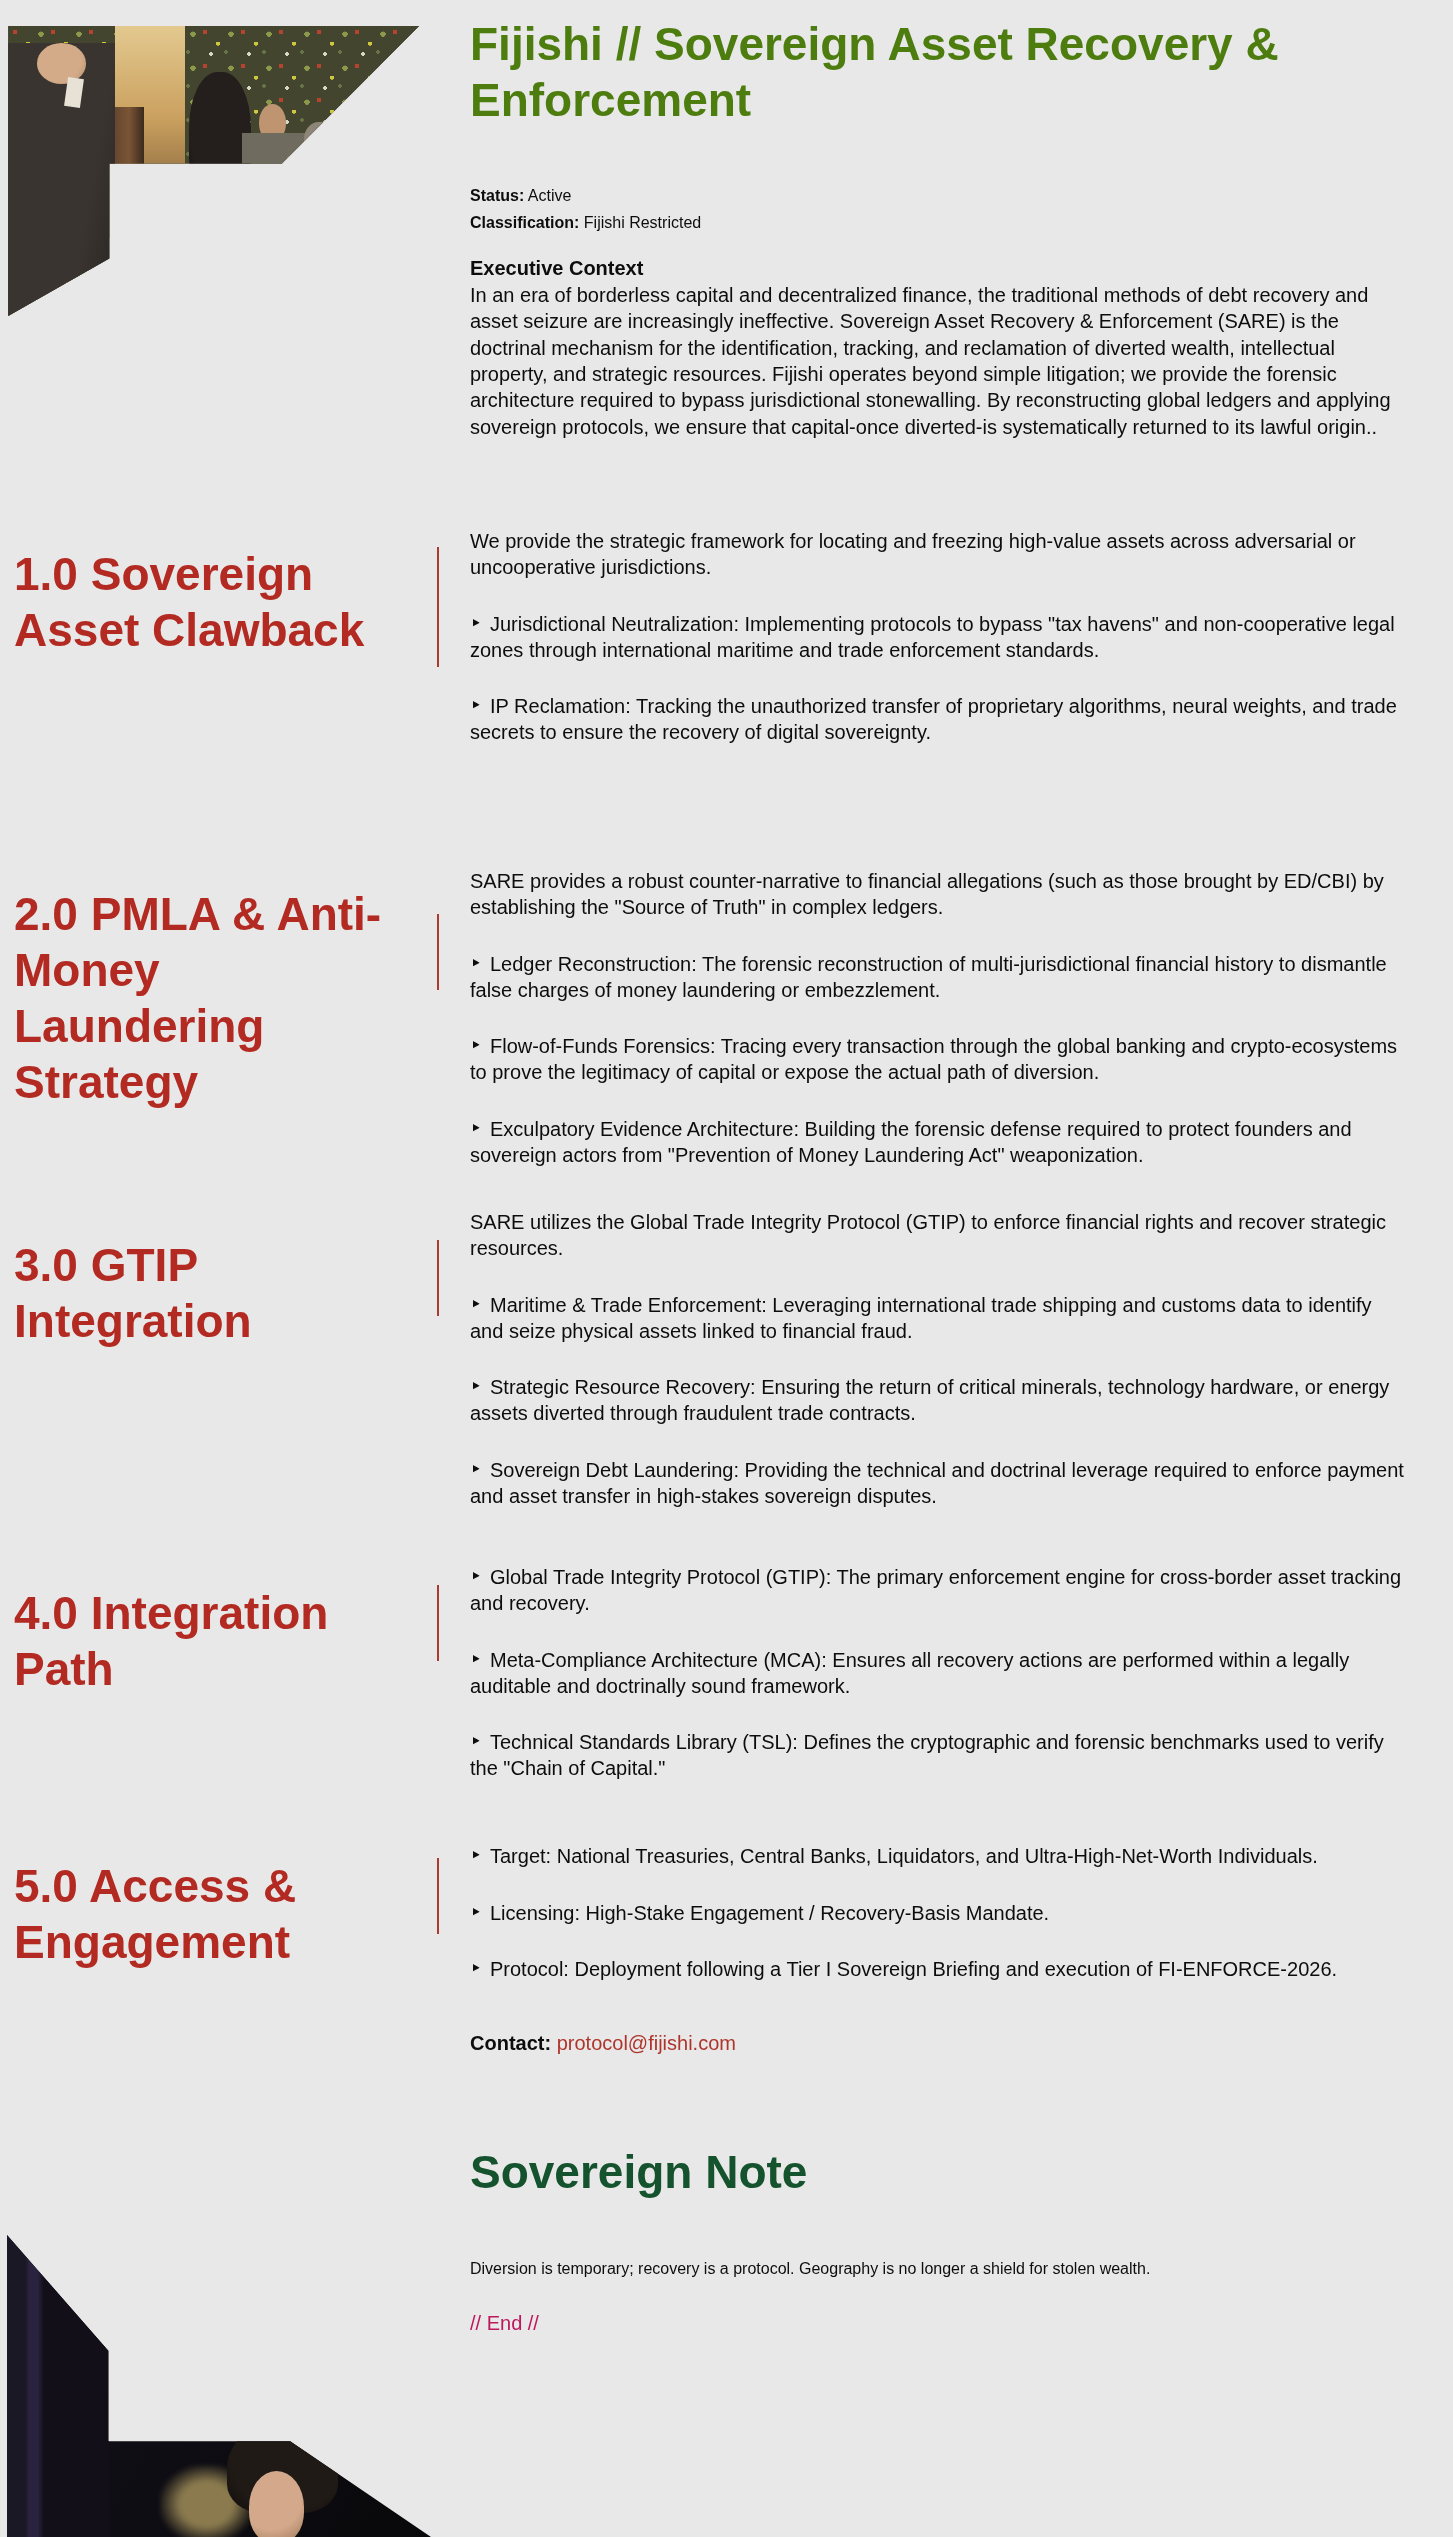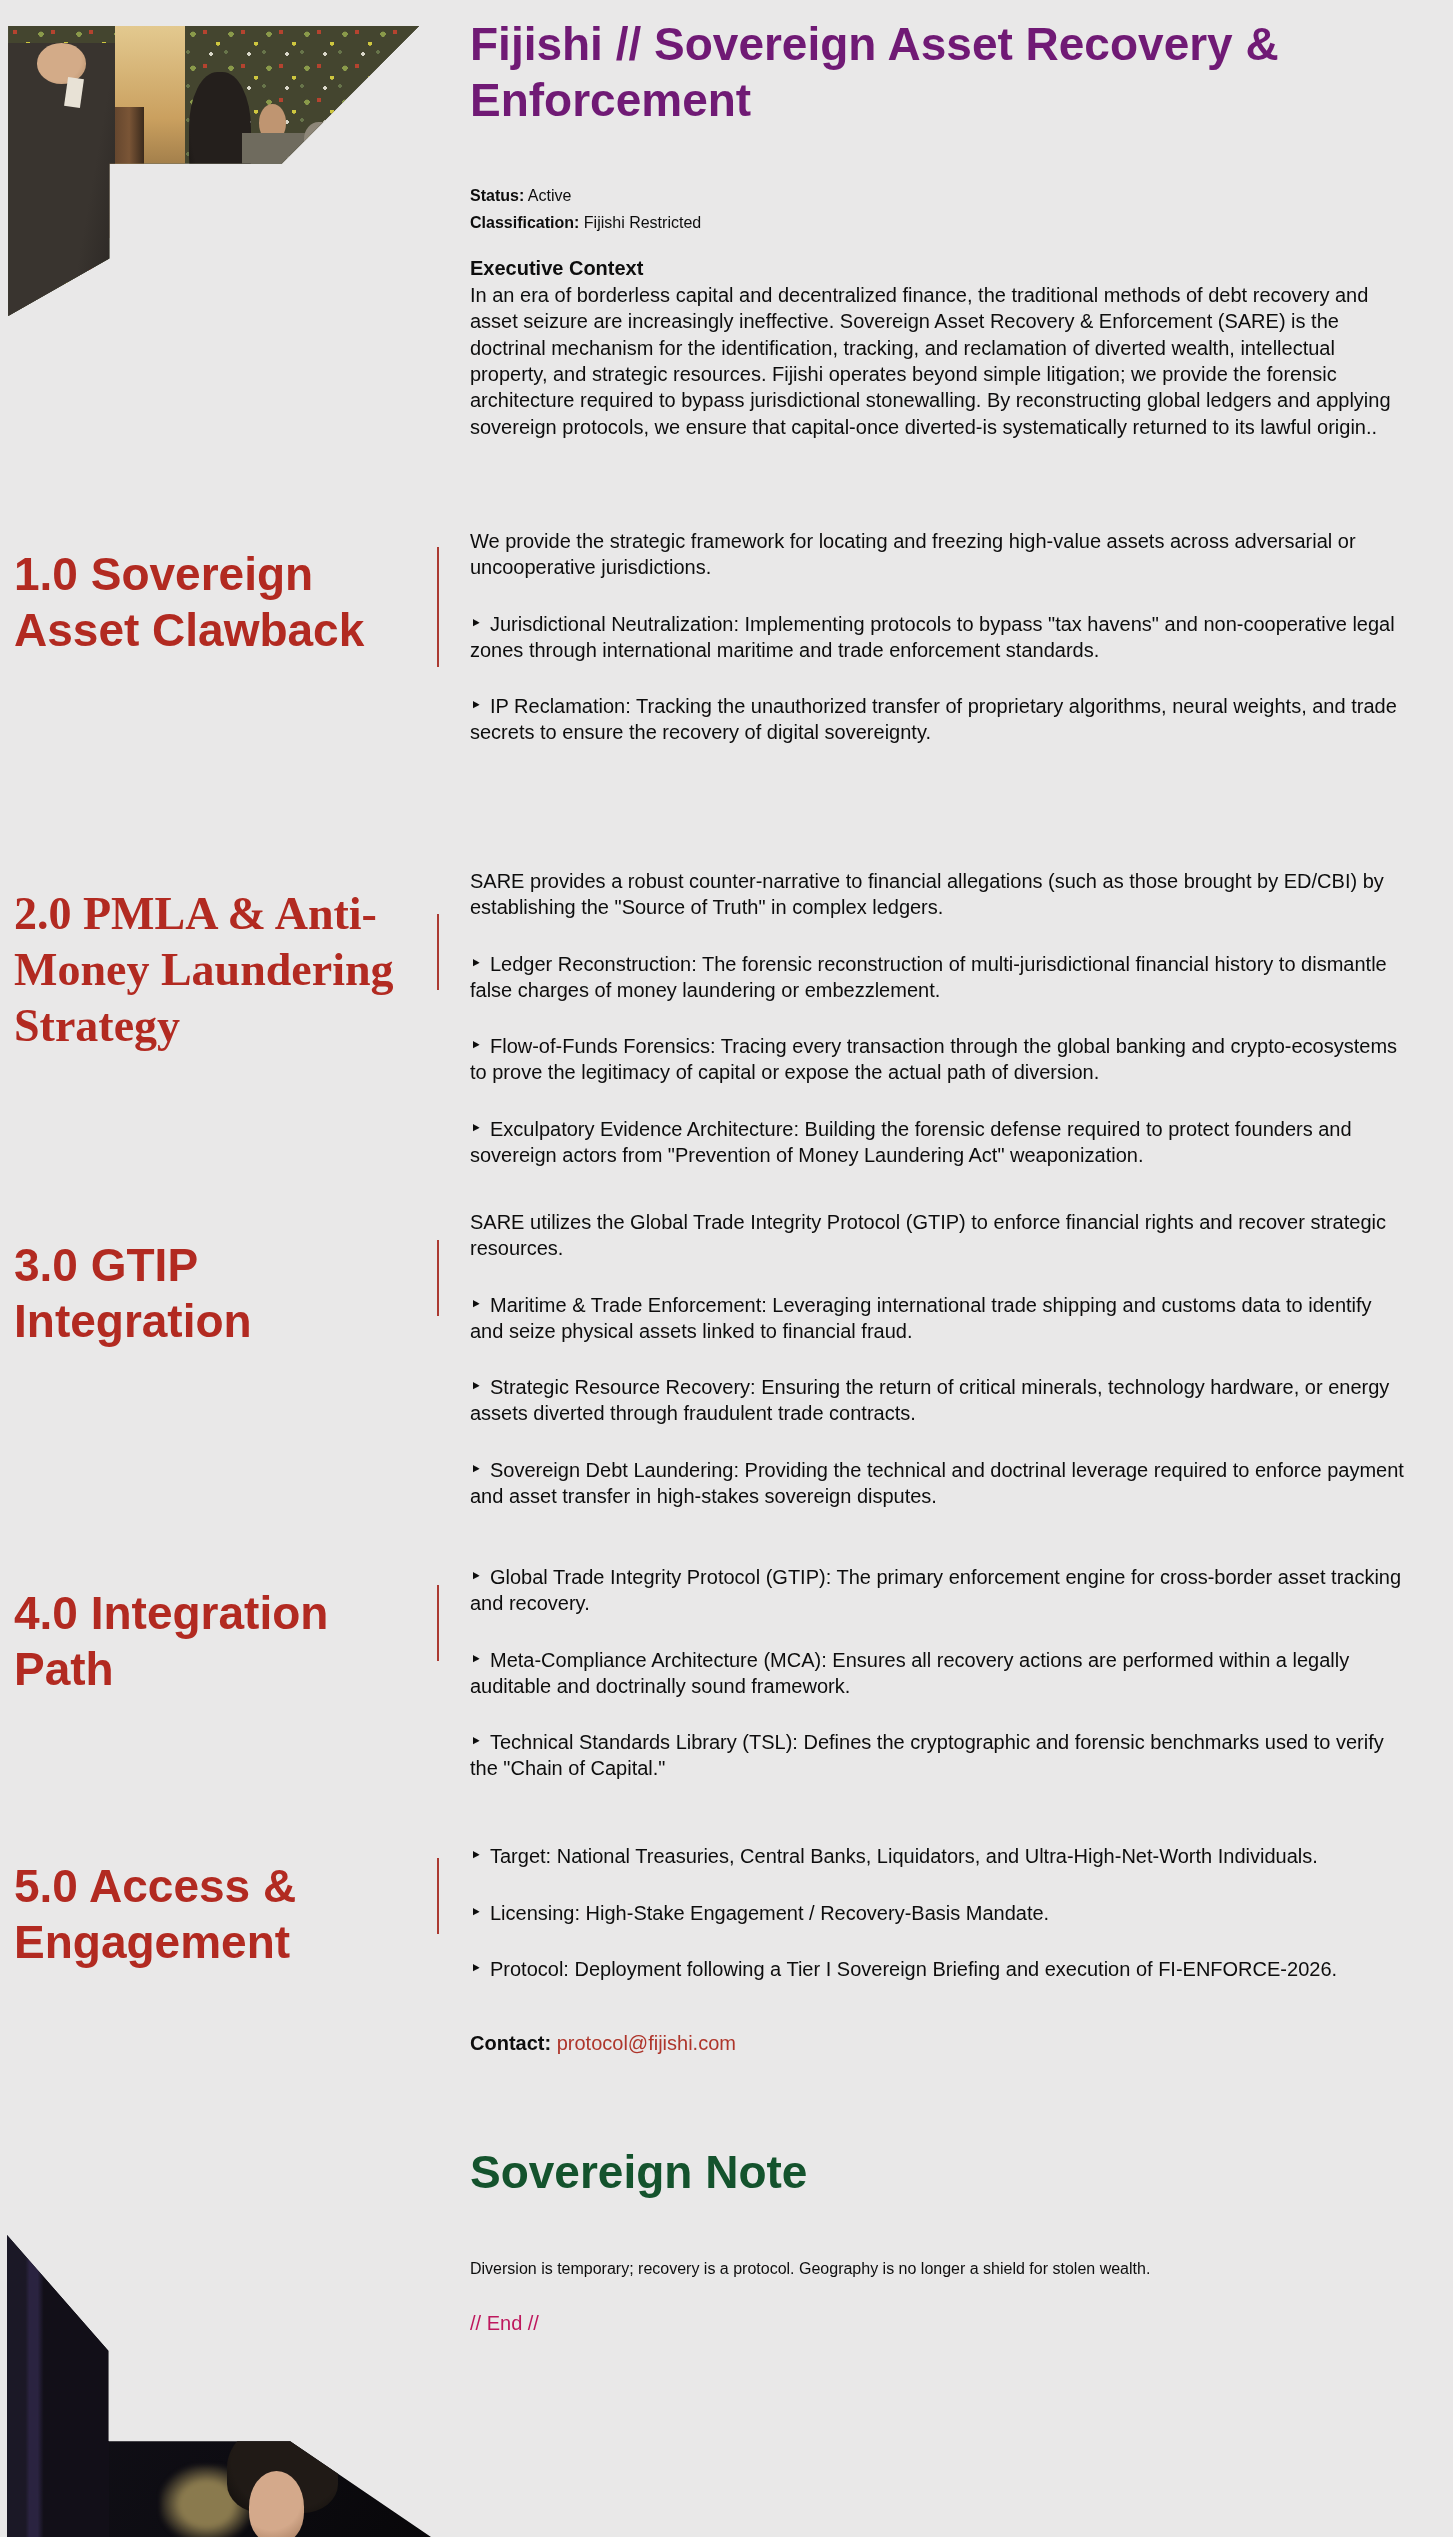--- a/index.html
+++ b/index.html
@@ -50,32 +50,32 @@
      filter:blur(2.3px);}
   #bottom-photo .hair2{position:absolute;left:52%;top:62%;width:26%;height:30%;
      background:radial-gradient(ellipse at 55% 45%,#201a16 0 65%,#0d0b09 100%);
      border-radius:55% 55% 35% 35%;}
   #bottom-photo .face2{position:absolute;left:57%;top:78%;width:13%;height:24%;
      border-radius:50% 50% 42% 42%;
      background:radial-gradient(circle at 40% 40%,#d4a98b 0 55%,#9c7458 100%);}
 
   
   #header-block{position:absolute;left:470px;top:16.4px;width:939px;}
-  h1{margin:0;font-size:46px;line-height:56px;font-weight:bold;color:#701a75;}
+  h1{margin:0;font-size:46px;line-height:56px;font-weight:bold;color:#4d7c0f;}
   .meta{margin-top:54px;font-size:16px;line-height:27px;}
   .meta b{font-weight:bold;}
   .exec-head{margin-top:19px;font-size:20px;line-height:26.4px;font-weight:bold;}
   .exec-body{margin:0;font-size:20px;line-height:26.4px;}
 
   
   section.row{position:absolute;left:0;width:1454px;}
   #s1{top:528px;} #s2{top:868px;} #s3{top:1209px;} #s4{top:1564px;} #s5{top:1843px;}
   .sec-head{position:absolute;left:14px;width:387px;margin:0;
      font-size:46px;line-height:56px;font-weight:bold;color:#b22a21;}
-  #s1 .sec-head{padding-top:17.6px;} #s2 .sec-head{padding-top:17.6px;font-family:Liberation Serif, serif;}
+  #s1 .sec-head{padding-top:17.6px;} #s2 .sec-head{padding-top:17.6px;}
   #s3 .sec-head{padding-top:28px;} #s4 .sec-head{padding-top:21px;} #s5 .sec-head{padding-top:15.3px;}
   .vline{position:absolute;left:437px;width:2.3px;background:#ab3a31;}
   #s1 .vline{top:19px;height:120px;} #s2 .vline{top:46px;height:76px;}
   #s3 .vline{top:30.5px;height:76px;} #s4 .vline{top:21px;height:76px;} #s5 .vline{top:15.3px;height:76px;}
   .content{position:absolute;left:470px;width:939px;}
   .content p{margin:0 0 30.5px 0;font-size:20px;line-height:26px;}
   .bullet .bm{display:inline-block;margin-right:8.2px;transform:translateY(-1.2px);}
   .contact-line{margin-top:48px !important;}
   .contact-line b{font-weight:bold;}
   .email{color:#ae352b;text-decoration:none;}

